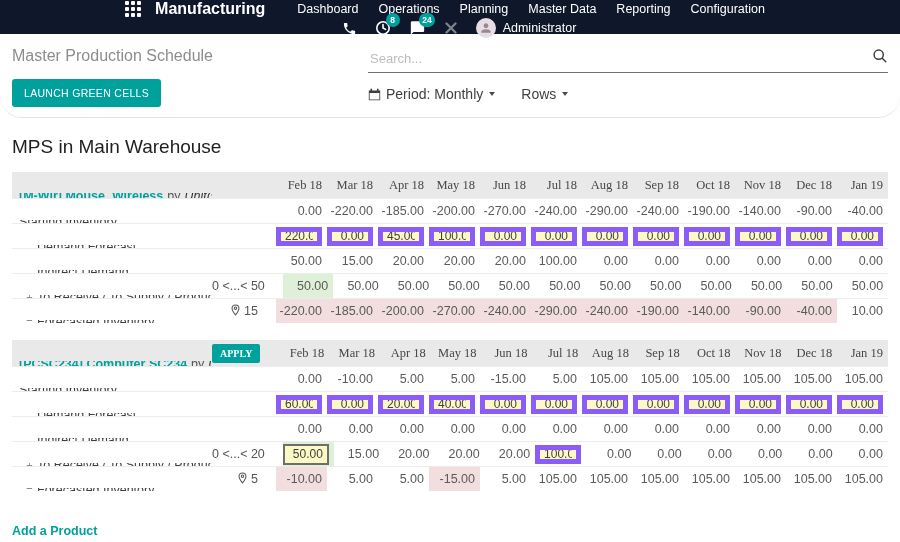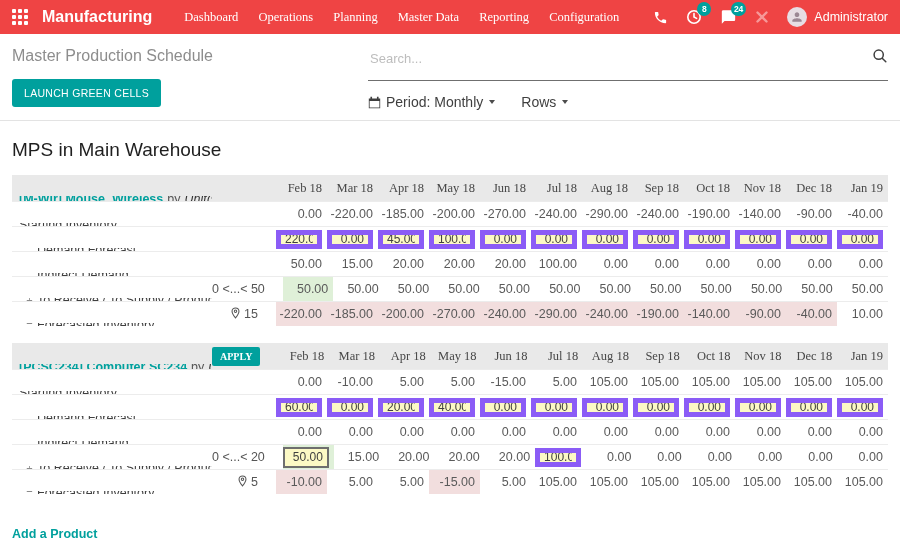--- a/index.html
+++ b/index.html
@@ -1,48 +1,48 @@
 <!DOCTYPE html>
 <html><head>
 <meta charset="utf-8">
 <style>
   * { box-sizing: border-box; }
   html,body { margin:0; padding:0; width:900px; height:542px; overflow:hidden;
     font-family:"Liberation Sans", sans-serif; background:#fff; color:#4c4c4c; }
 
   
-  .nav { height:34px; background:#ef4444; display:flex; align-items:center;
-    justify-content:space-between; padding:0 12px; color:#fff; }
+  .nav { height:34px; background:#0f172a; display:flex; align-items:center;
+    justify-content:space-between; padding:0 12px; color:#fff;flex-direction:column; }
   .nav-left { display:flex; align-items:center; }
   .apps-icon { display:grid; grid-template-columns:repeat(3,4px); grid-gap:2px; margin-right:14px; cursor:pointer; }
   .apps-icon i { width:4px; height:4px; background:#fff; border-radius:1px; display:block; }
   .app-name { font-weight:bold; font-size:16px; margin-right:22px; cursor:pointer; }
-  .nav-menus { display:flex; align-items:center;font-family:Liberation Serif, serif; }
+  .nav-menus { display:flex; align-items:center; }
   .menu-item { font-size:12.5px; padding:0 10px; cursor:pointer; white-space:nowrap; }
   .nav-right { display:flex; align-items:center; }
   .icon-btn { position:relative; margin-left:18px; cursor:pointer; display:flex; align-items:center; }
   .icon-btn svg { display:block; }
   .badge { position:absolute; top:-7px; right:-9px; background:#00A09D; color:#fff;
     min-width:14px; height:14px; border-radius:8px; font-size:8.5px; font-weight:bold;
     display:flex; align-items:center; justify-content:center; padding:0 3px; }
   .user { display:flex; align-items:center; margin-left:18px; cursor:pointer; }
   .avatar { width:20px; height:20px; border-radius:50%; background:#e7dde4; display:flex;
     align-items:center; justify-content:center; margin-right:7px; overflow:hidden; }
   .user-name { font-size:12.5px; }
   .dim { opacity:.45; }
 
   
   .control-panel { display:flex; justify-content:space-between; padding:10px 12px 10px;
-    border-bottom:1px solid #e3e3e3; }
+    border-bottom:1px solid #e3e3e3;border-radius:22px; }
   .breadcrumb { font-size:16px; color:#8d8d8d; margin:3px 0 14px; }
   .btn-launch { background:#00A09D; color:#fff; border:none; border-radius:3px;
     font-family:inherit; font-weight:normal; font-size:10.5px; letter-spacing:.3px;
     padding:8px 12px; cursor:pointer; }
   .cp-right { width:520px; display:flex; flex-direction:column; padding-top:4px; }
-  .searchbar { display:flex; border-bottom:1px solid #6f6f6f; padding-bottom:12px;gap:36px; }
+  .searchbar { display:flex; border-bottom:1px solid #6f6f6f; padding-bottom:4px;gap:36px; }
   .searchbar input { flex:1; border:none; outline:none; font-family:inherit; font-size:13px; color:#4c4c4c; }
   .searchbar input::placeholder { color:#bdbdbd; }
   .filters { display:flex; align-items:center; margin-top:13px; font-size:14px; color:#3f3f3f; }
   .filter { display:flex; align-items:center; margin-right:26px; cursor:pointer; }
   .filter svg { margin-right:5px; }
   .caret { width:0; height:0; border-left:3.5px solid transparent; border-right:3.5px solid transparent;
     border-top:4px solid #4c4c4c; display:inline-block; margin-left:6px; }
 
   
   .content { padding:6px 12px 0; }

